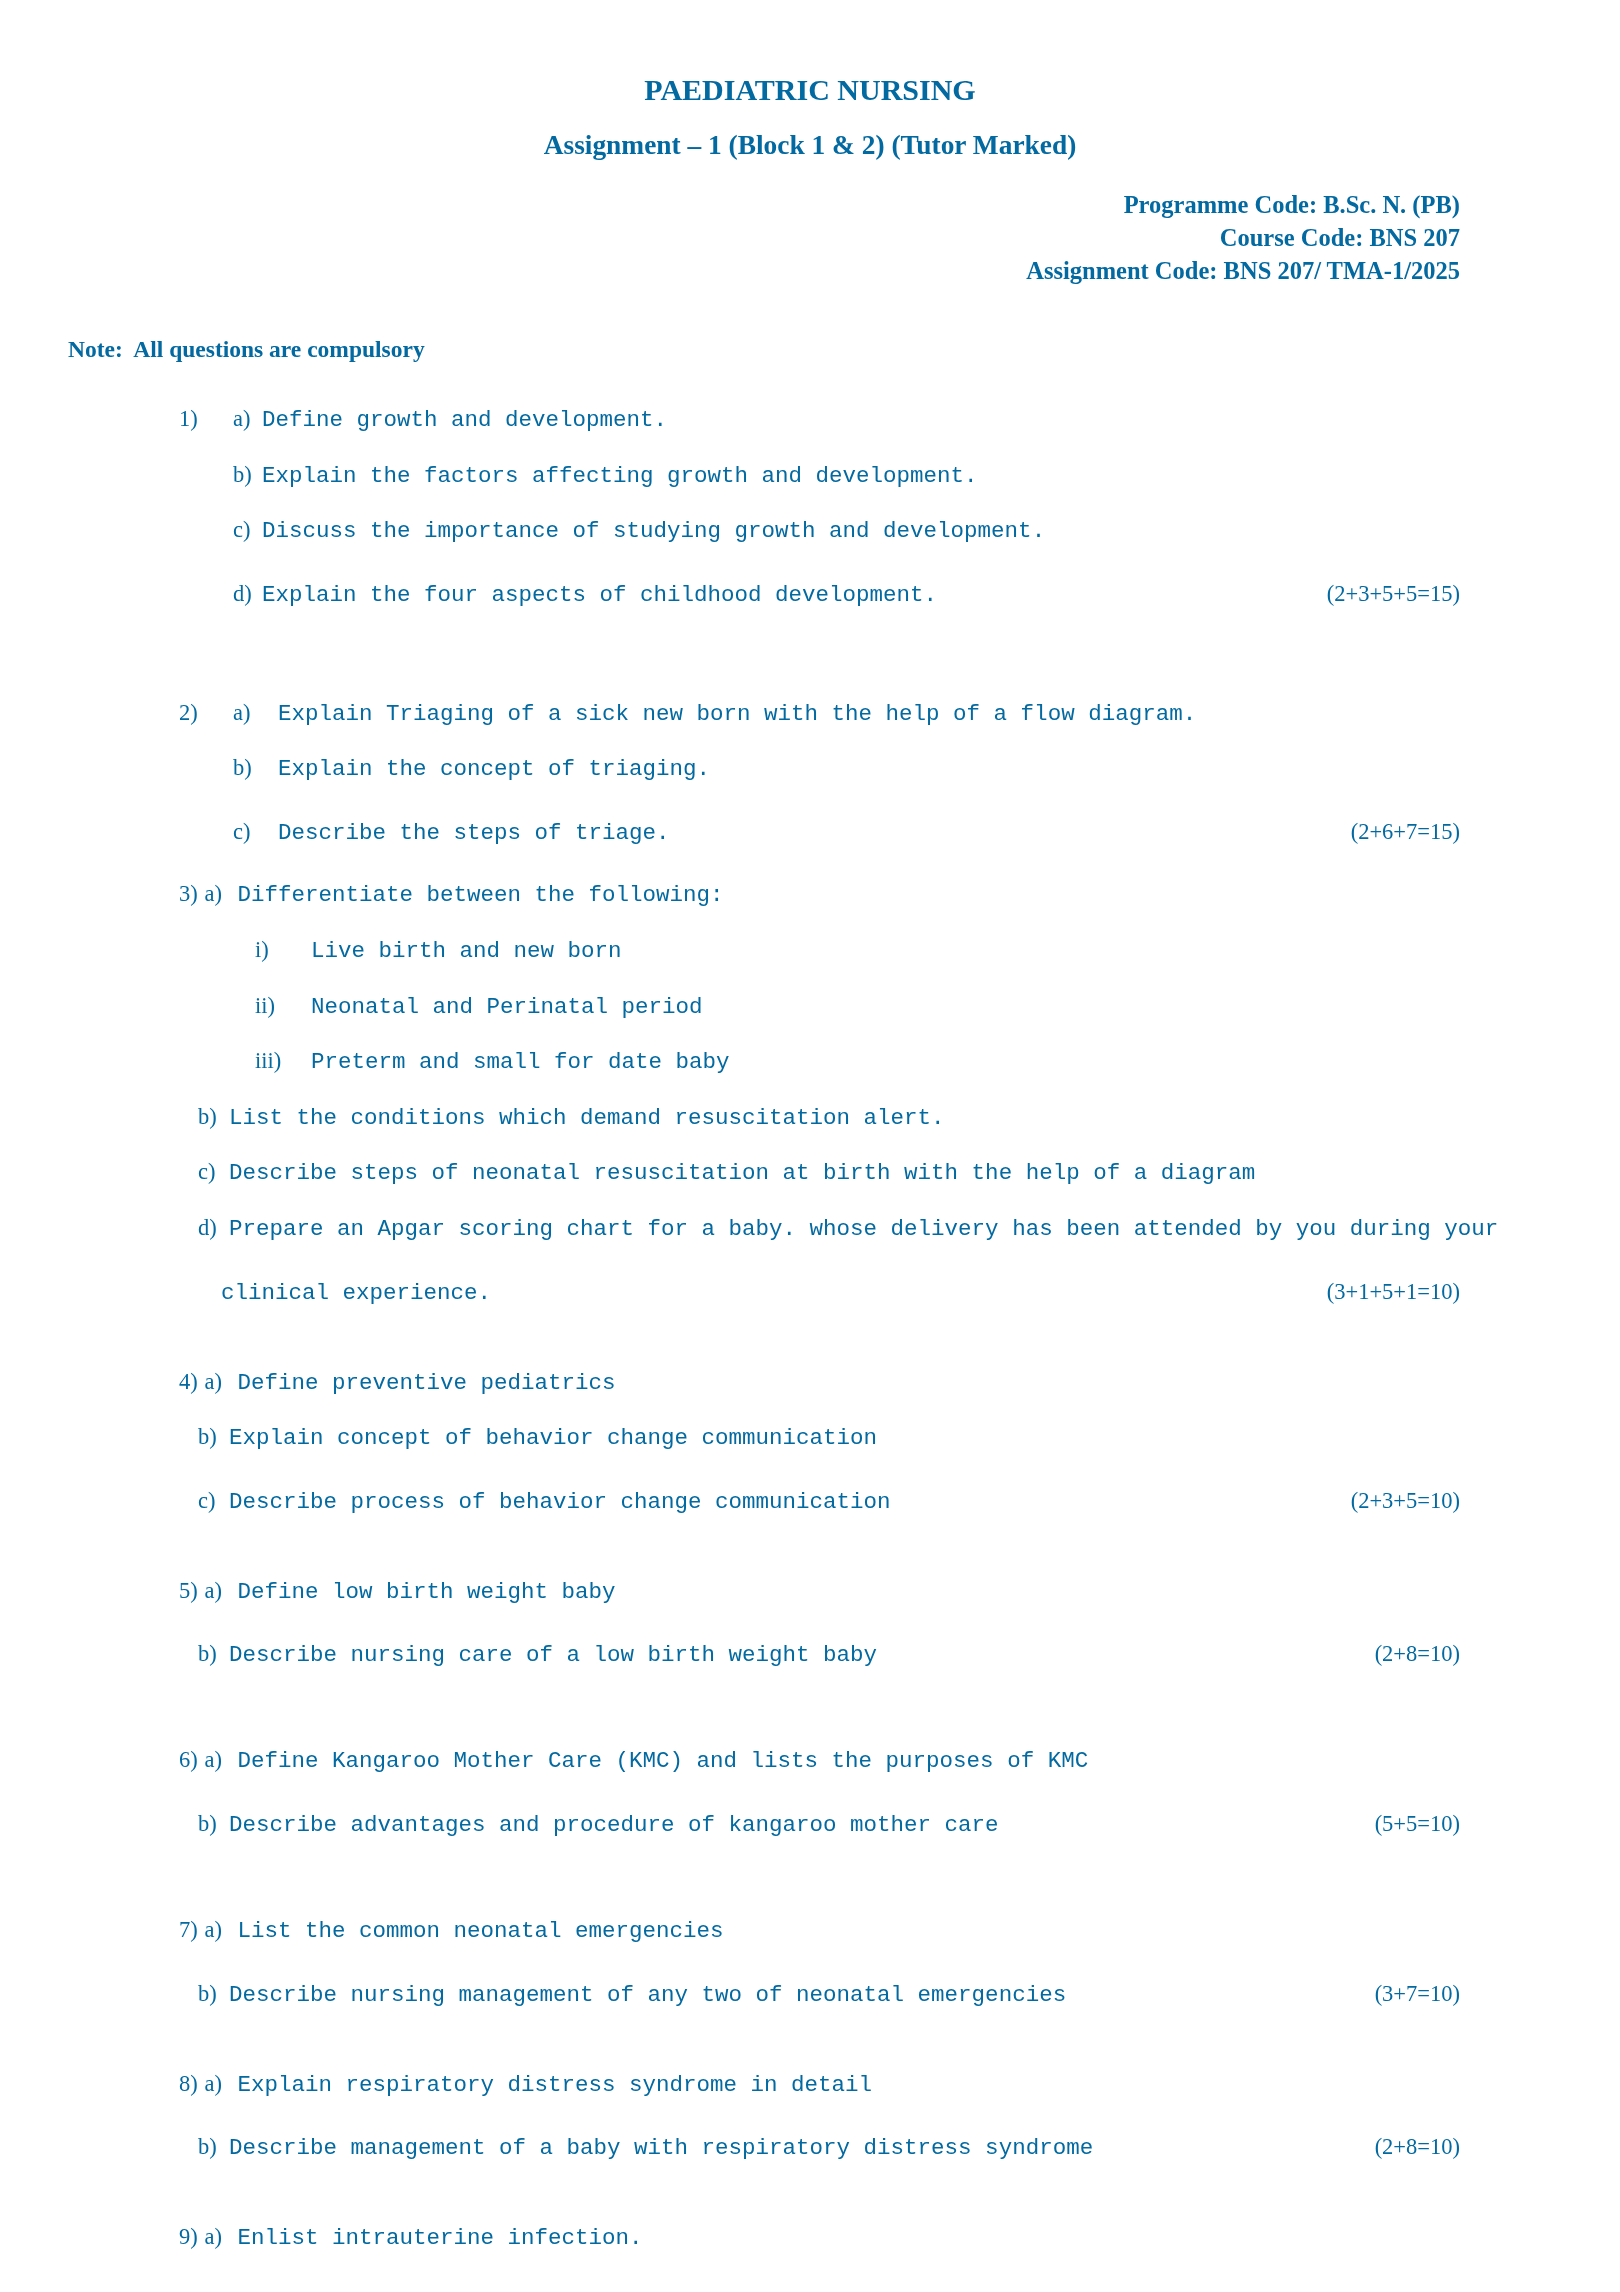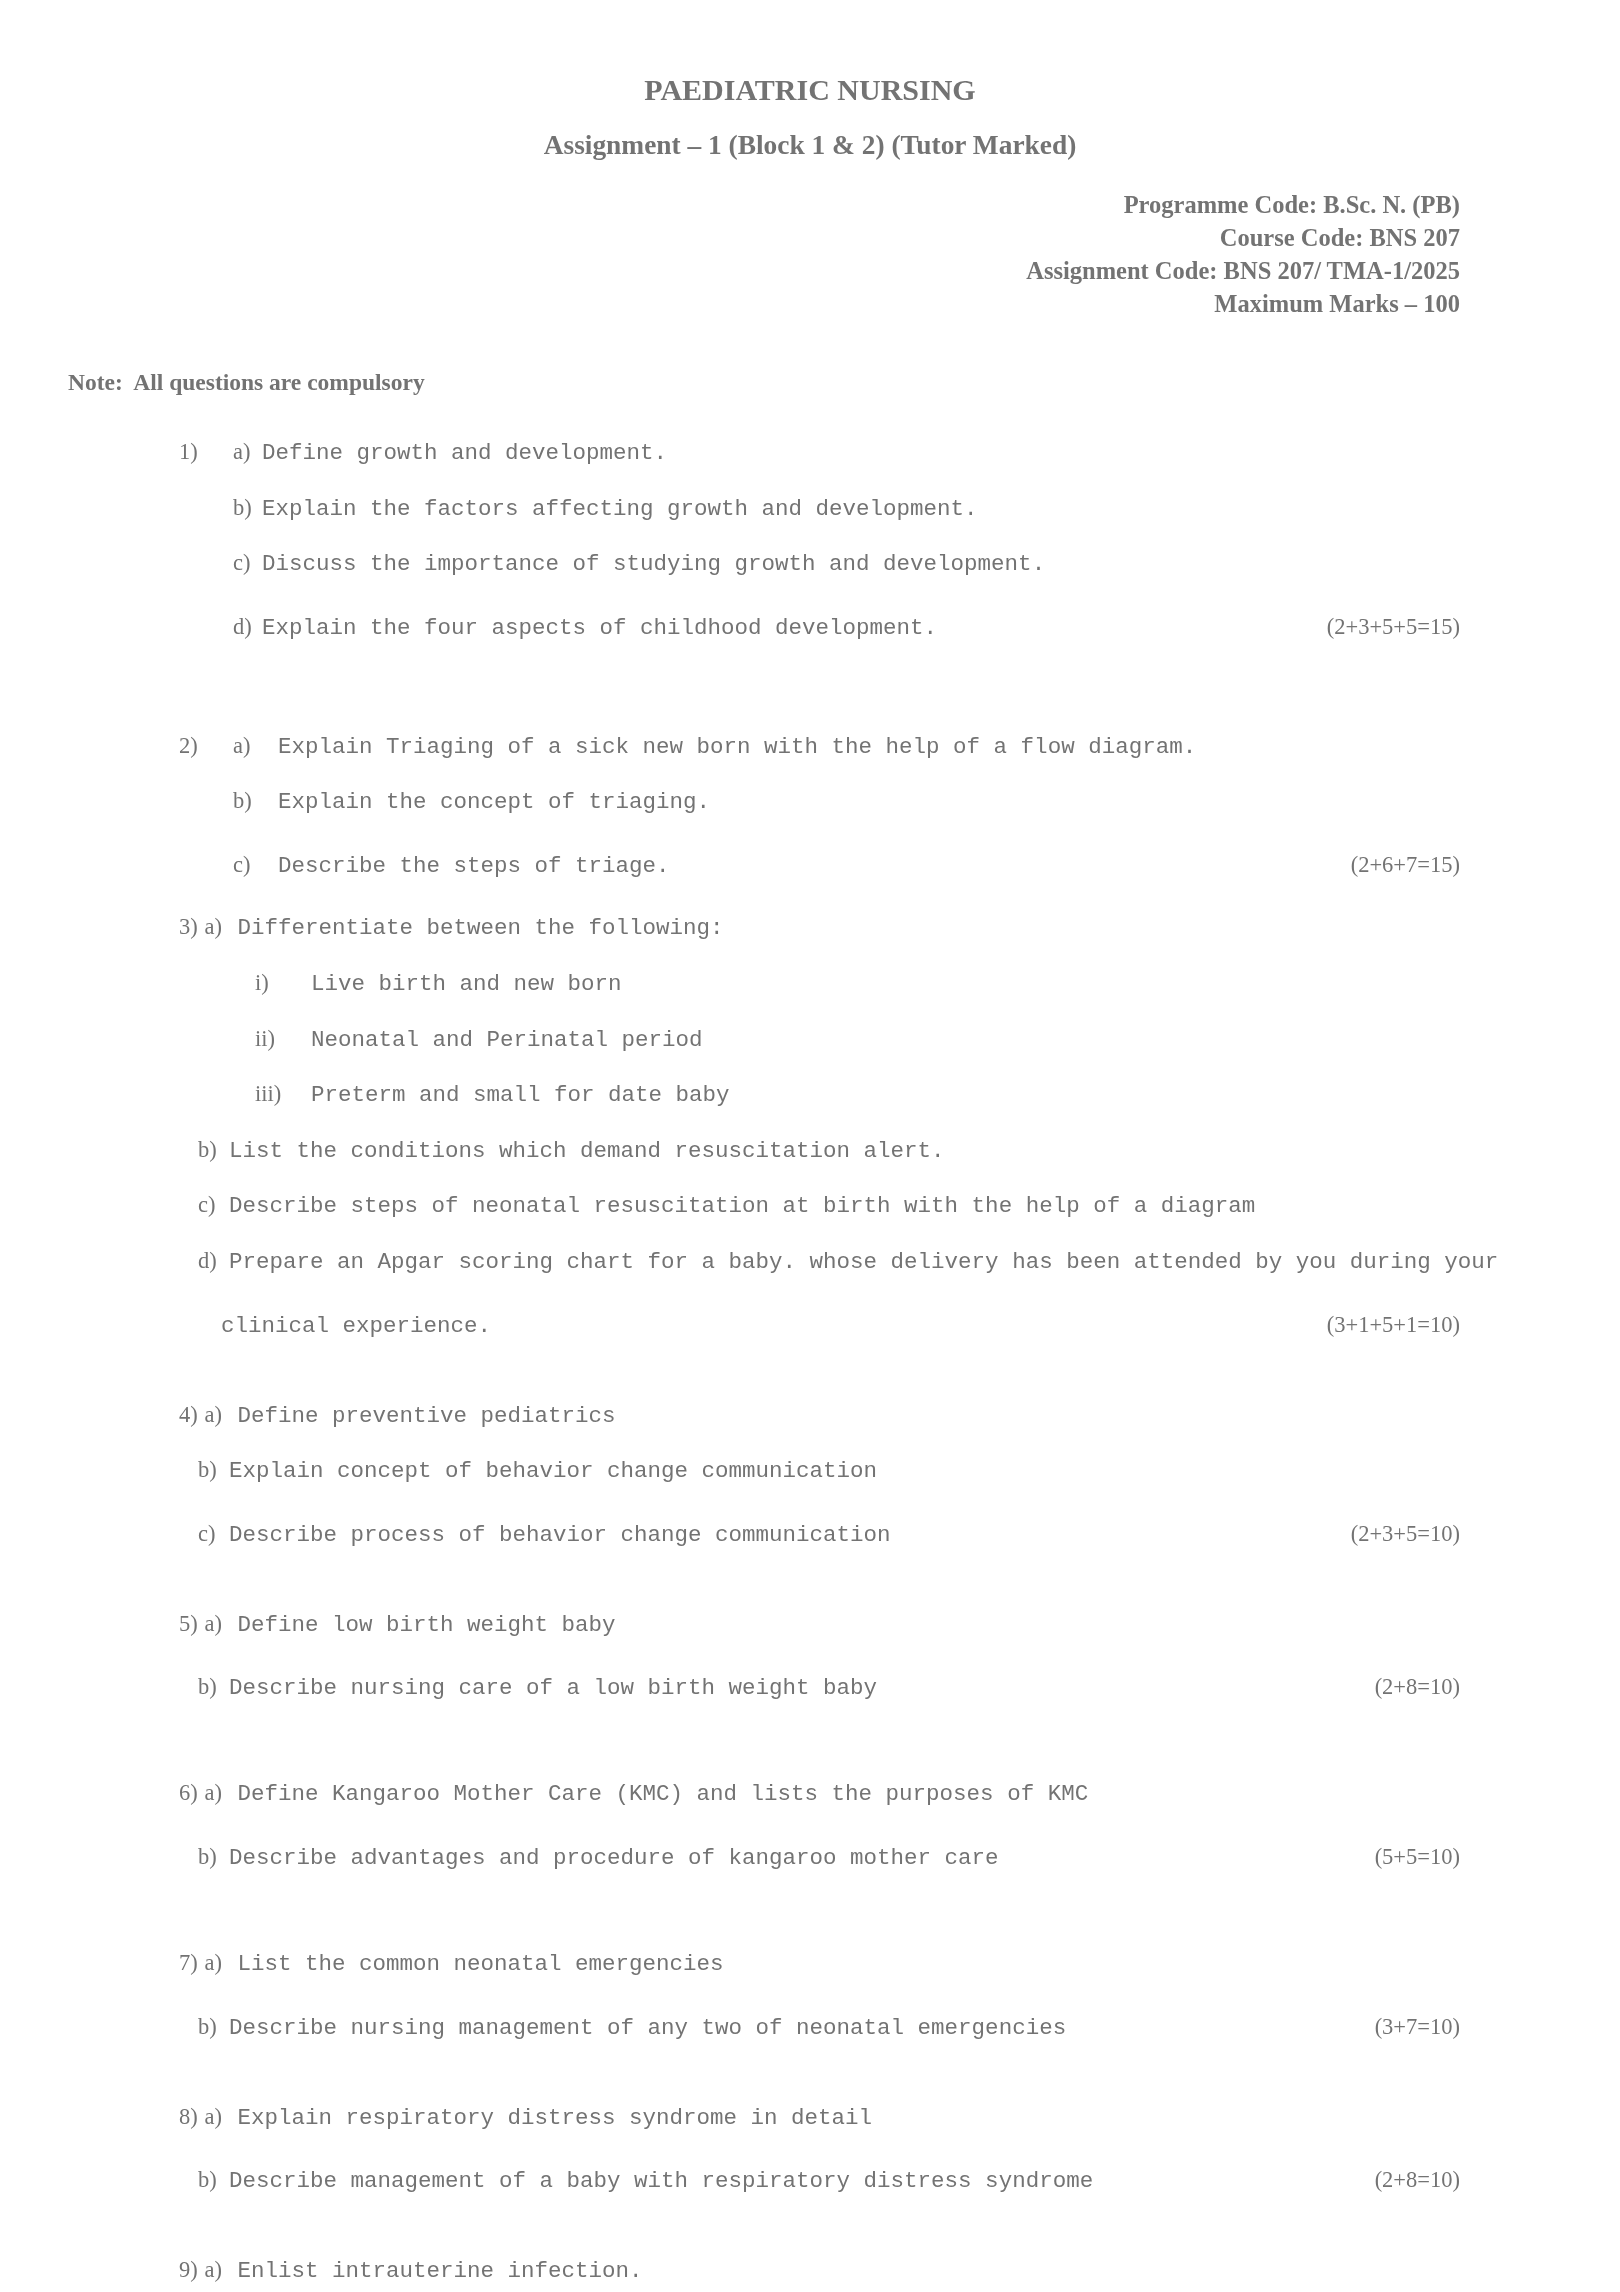--- a/index.html
+++ b/index.html
@@ -1,21 +1,21 @@
 <!DOCTYPE html>
 <html><head>
 <meta charset="utf-8">
 <style>
   html,body { margin:0; padding:0; background:#9a9a9a; }
   .page {
     position:relative;
     width:1620px; height:2293px;
     margin:0 auto;
     background:#ffffff;
-    color:#737373;
+    color:#0369a1;
     font-family:"Liberation Serif","DejaVu Serif",serif;
     font-size:22.5px;
     overflow:hidden;
     box-sizing:border-box;
     padding-top:71px;
   }
   .title {
     text-align:center; font-weight:bold; font-size:30px; line-height:37px;
   }
   .subtitle {
@@ -74,21 +74,20 @@
 
 <div class="page">
 
   <div class="title">PAEDIATRIC NURSING</div>
   <div class="subtitle">Assignment – 1 (Block 1 &amp; 2) (Tutor Marked)</div>
 
   <div class="header-info">
     <div class="hline">Programme Code: B.Sc. N. (PB)</div>
     <div class="hline">Course Code: BNS 207</div>
     <div class="hline">Assignment Code: BNS 207/ TMA-1/2025</div>
-    <div class="hline">Maximum Marks – 100</div>
   </div>
 
   <div class="note">Note:  All questions are compulsory</div>
 
   <div class="q q-1">
     <div class="row ind-num-tab">
       <span class="num w-tab">1)</span>
       <span class="lbl w-lbl">a)</span>
       <span class="txt">Define growth and development.</span>
     </div>

